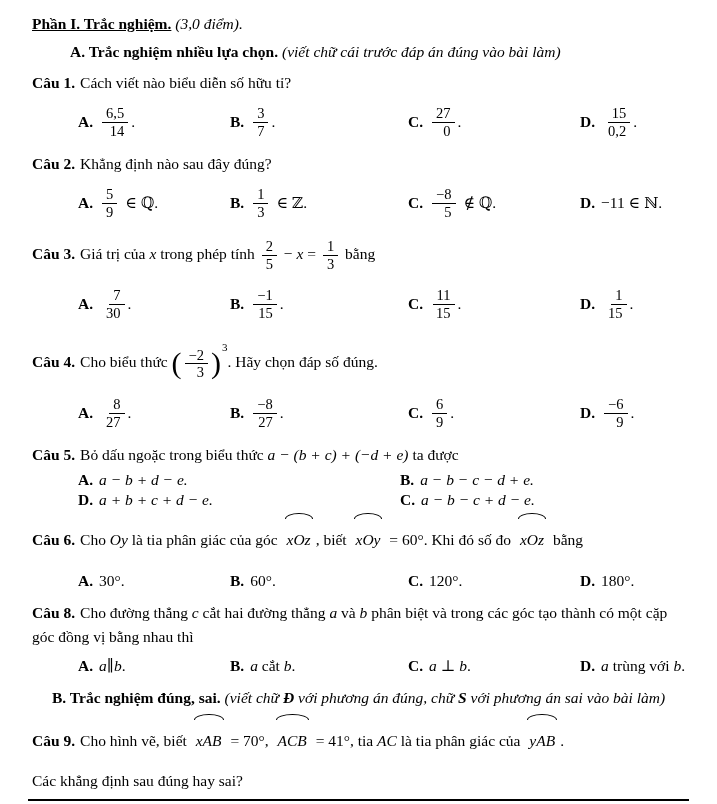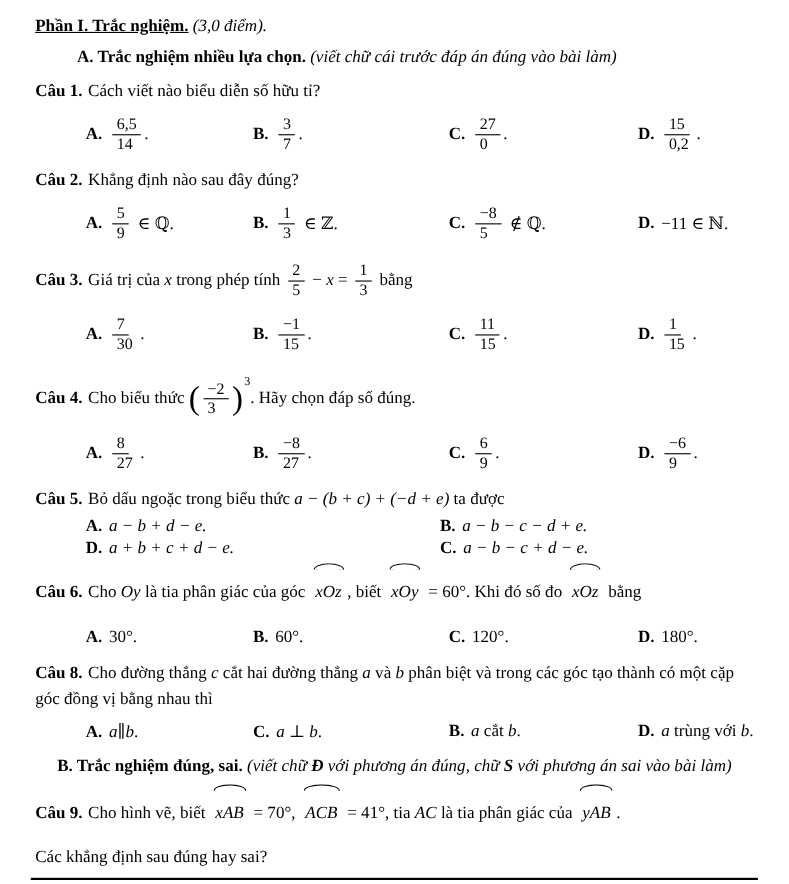--- a/index.html
+++ b/index.html
@@ -18,21 +18,21 @@
   .indent1{text-indent:38px}
   .indent2{text-indent:20px}
   .opts4{display:grid;grid-template-columns:152px 178px 172px auto;
          padding-left:50px;align-items:center;margin:3px 0;min-height:26px}
   .opts4.tall{min-height:46px}
   .opts2{display:grid;grid-template-columns:322px auto;padding-left:50px;margin:2px 0}
   .opt{display:flex;align-items:center;white-space:nowrap}
   .optt{white-space:nowrap}
   .opt-label{font-weight:700;margin-right:6px}
   .tail{margin-left:5px}
-  .frac{display:inline-flex;flex-direction:column;align-items:flex-start;
+  .frac{display:inline-flex;flex-direction:column;align-items:flex-end;
         vertical-align:middle;margin:0 3px;line-height:1.15;font-size:14.5px}
   .frac .num{border-bottom:1.2px solid #000;padding:0 4px;text-align:center}
   .frac .den{padding:0 4px;text-align:center}
   .arc{display:inline-block;position:relative;font-style:italic;margin:0 3px;padding:12px 2px}
   .arc::before{content:"";position:absolute;left:0;right:0;top:-3px;height:5px;
         border:1px solid #000;border-bottom:none;
         border-radius:50% 50% 0 0 / 100% 100% 0 0}
   .bigp{font-size:30px;line-height:0;vertical-align:middle;font-weight:400}
   .exp{font-size:11px;vertical-align:16px;margin-left:1px}
   .stem-tall{padding:5px 0}
@@ -230,22 +230,22 @@
     </div>
   </div>
 
   <div class="q">
   </div>
 
   <div class="q">
     <p><span class="qlabel">Câu 8.</span><span>Cho đường thẳng </span><span class="i">c</span><span> cắt hai đường thẳng </span><span class="i">a</span><span> và </span><span class="i">b</span><span> phân biệt và trong các góc tạo thành có một cặp góc đồng vị bằng nhau thì</span></p>
     <div class="opts4">
       <span class="optt"><span class="opt-label">A.</span><span class="i">a</span><span>∥</span><span class="i">b</span><span>.</span></span>
+      <span class="optt"><span class="opt-label">B.</span><span class="i">a</span><span> cắt </span><span class="i">b</span><span>.</span></span>
       <span class="optt"><span class="opt-label">C.</span><span class="i">a</span><span> ⊥ </span><span class="i">b</span><span>.</span></span>
-      <span class="optt"><span class="opt-label">B.</span><span class="i">a</span><span> cắt </span><span class="i">b</span><span>.</span></span>
       <span class="optt"><span class="opt-label">D.</span><span class="i">a</span><span> trùng với </span><span class="i">b</span><span>.</span></span>
     </div>
   </div>
 
   <p class="q indent2">
     <span class="b">B. Trắc nghiệm đúng, sai.</span><span class="i"> (viết chữ </span><span class="bi">Đ</span><span class="i"> với phương án đúng, chữ </span><span class="bi">S</span><span class="i"> với phương án sai vào bài làm)</span>
   </p>
 
   <div class="q">
     <p><span class="qlabel">Câu 9.</span><span>Cho hình vẽ, biết </span><span class="arc">xAB</span><span> = 70°, </span><span class="arc">ACB</span><span> = 41°, tia </span><span class="i">AC</span><span> là tia phân giác của </span><span class="arc">yAB</span><span>.</span></p>

